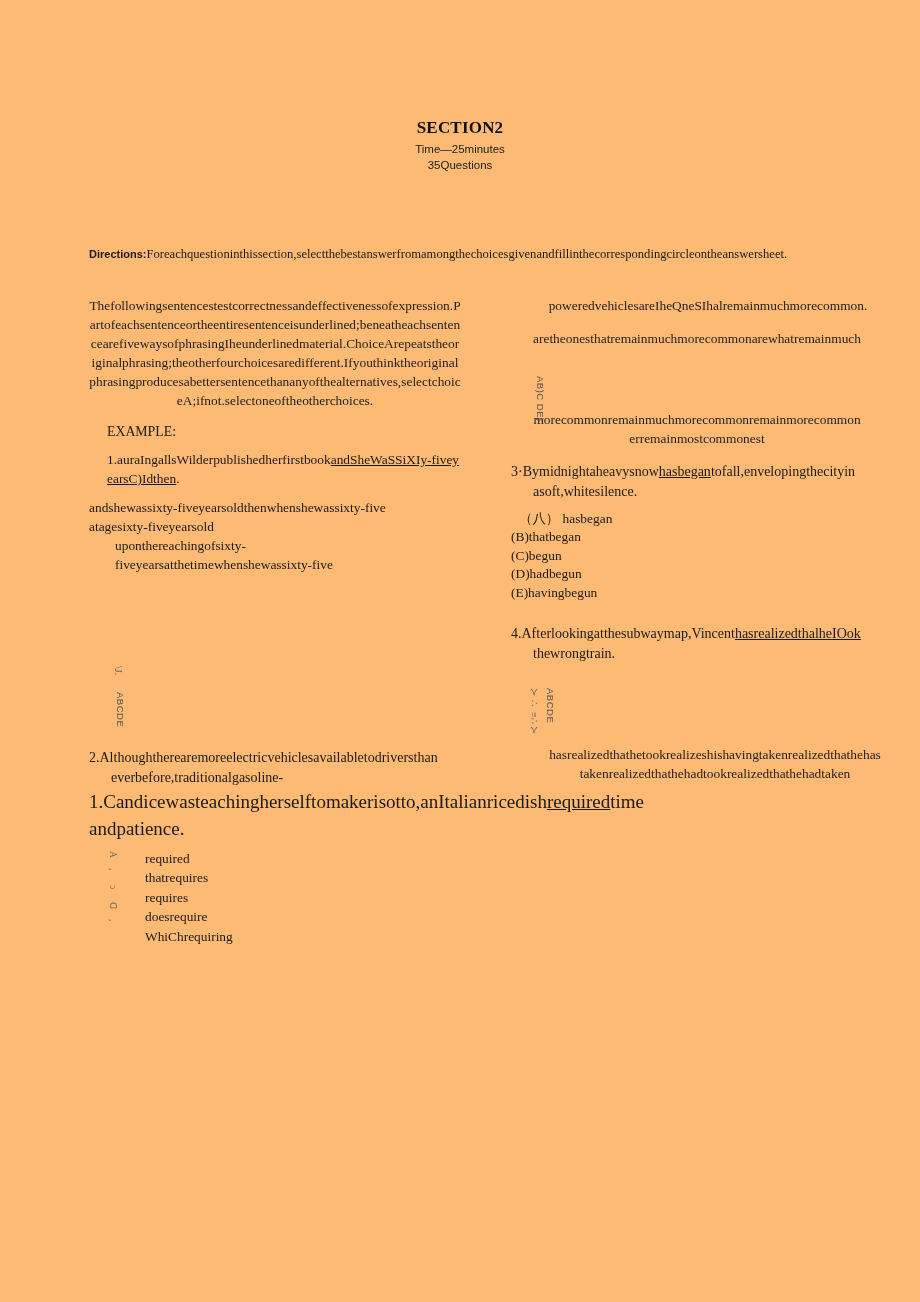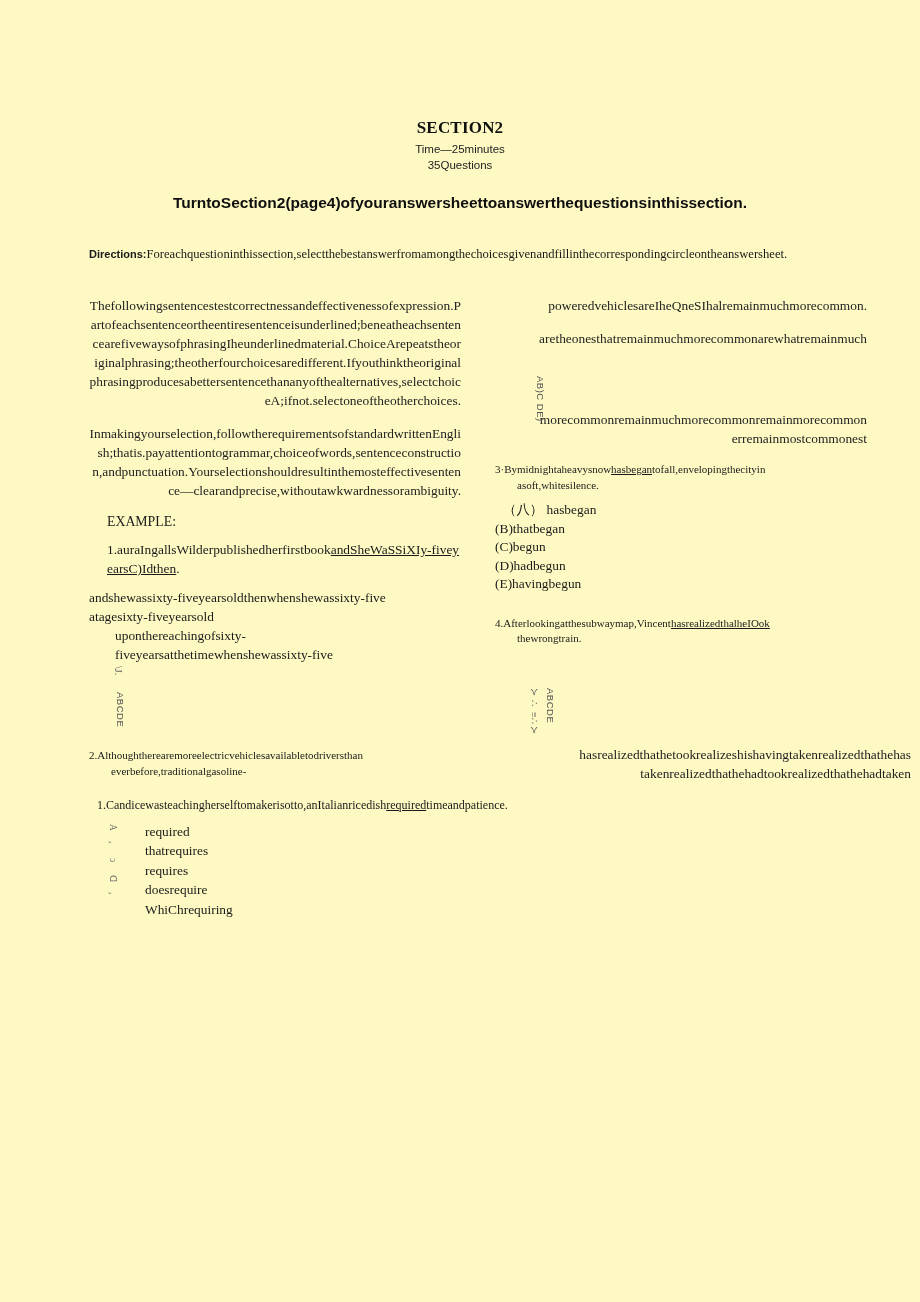--- a/index.html
+++ b/index.html
@@ -12,21 +12,21 @@
     width: 920px;
     height: 1302px;
     position: relative;
     font-family: "Liberation Serif", "DejaVu Serif", serif;
     color: #1a1a1a;
     overflow: hidden;
   }
   .page {
     position: absolute;
     inset: 0;
-    background: #fef9c3;
+    background: #fdba74;
   }
 
   
   .section-header {
     position: absolute;
     top: 118px;
     left: 0;
     width: 920px;
     text-align: center;
   }
@@ -80,28 +80,28 @@
     font-size: 12.6px;
     word-break: break-all;
   }
 
   
   .col {
     position: absolute;
     width: 372px;
   }
   .col-left  { left: 89px;  top: 296px; }
-  .col-right { left: 495px; top: 296px; }
+  .col-right { left: 511px; top: 296px; }
 
   .para {
     font-size: 13.4px;
     line-height: 1.42;
     margin: 0 0 14px 0;
     word-break: break-all;
-    text-align: right;
+    text-align: center;
     color: #222;
   }
 
   .example-label {
     font-size: 13.8px;
     margin: 4px 0 10px 18px;
   }
   .example-q {
     font-size: 13.4px;
     line-height: 1.42;
@@ -134,21 +134,21 @@
     position: absolute;
     font-family: "Liberation Serif", "DejaVu Serif", serif;
     font-size: 10px;
     color: #666;
     transform: rotate(90deg);
     transform-origin: left top;
     white-space: nowrap;
   }
 
   .q-stem {
-    font-size: 11px;
+    font-size: 14px;
     line-height: 1.42;
     margin: 0 0 4px 0;
     word-break: break-all;
   }
   .q-stem .cont { display: block; margin-left: 22px; }
 
   .opt-list {
     list-style: none;
     margin: 8px 0 17px 0;
     padding: 0;
@@ -168,23 +168,23 @@
     transform-origin: left top;
   }
 
   .q1-block {
     position: absolute;
     left: 89px;
     top: 789px;
     width: 560px;
   }
   .q1-stem {
-    font-size: 12px;
-    line-height: 1.42;
-    margin: 8px;
+    font-size: 19px;
+    line-height: 1.42;
+    margin: 0;
     word-break: break-all;
   }
   .q1-choices {
     position: relative;
     margin: 6px 0 0 30px;
     font-size: 13.4px;
     line-height: 1.45;
   }
   .q1-choices .row { display: block; margin-left: 26px; white-space: nowrap; }
 </style>
@@ -192,31 +192,29 @@
 <body>
 
 <div class="page">
 
   <div class="section-header">
     <div class="section-title">SECTION2</div>
     <div class="section-time">Time—25minutes</div>
     <div class="section-count">35Questions</div>
   </div>
 
-  <div class="turn-to">TurntoSection2(page4)ofyouranswersheettoanswerthequestionsinthissection.</div>
 
   <div class="directions">
     <span class="directions-label">Directions:</span><span class="directions-body">Foreachquestioninthissection,selectthebestanswerfromamongthechoicesgivenandfillinthecorrespondingcircleontheanswersheet.</span>
   </div>
 
   <div class="col col-left">
 
     <p class="para">Thefollowingsentencestestcorrectnessandeffectivenessofexpression.Partofeachsentenceortheentiresentenceisunderlined;beneatheachsentencearefivewaysofphrasingIheunderlinedmaterial.ChoiceArepeatstheoriginalphrasing;theotherfourchoicesaredifferent.Ifyouthinktheoriginalphrasingproducesabettersentencethananyofthealternatives,selectchoiceA;ifnot.selectoneoftheotherchoices.</p>
 
-    <p class="para">Inmakingyourselection,followtherequirementsofstandardwrittenEnglish;thatis.payattentiontogrammar,choiceofwords,sentenceconstruction,andpunctuation.Yourselectionshouldresultinthemosteffectivesentence—clearandprecise,withoutawkwardnessorambiguity.</p>
 
     <div class="example-label">EXAMPLE:</div>
 
     <div class="example-q">
       <span>1.</span><span>auraIngallsWilderpublishedherfirstbook</span><u class="ul">andSheWaSSiXIy-fiveyearsC)Idthen</u><span>.</span>
     </div>
 
     <div class="choice-lines">
       <span class="ln">andshewassixty-fiveyearsoldthenwhenshewassixty-five</span>
       <span class="ln">atagesixty-fiveyearsold</span>

